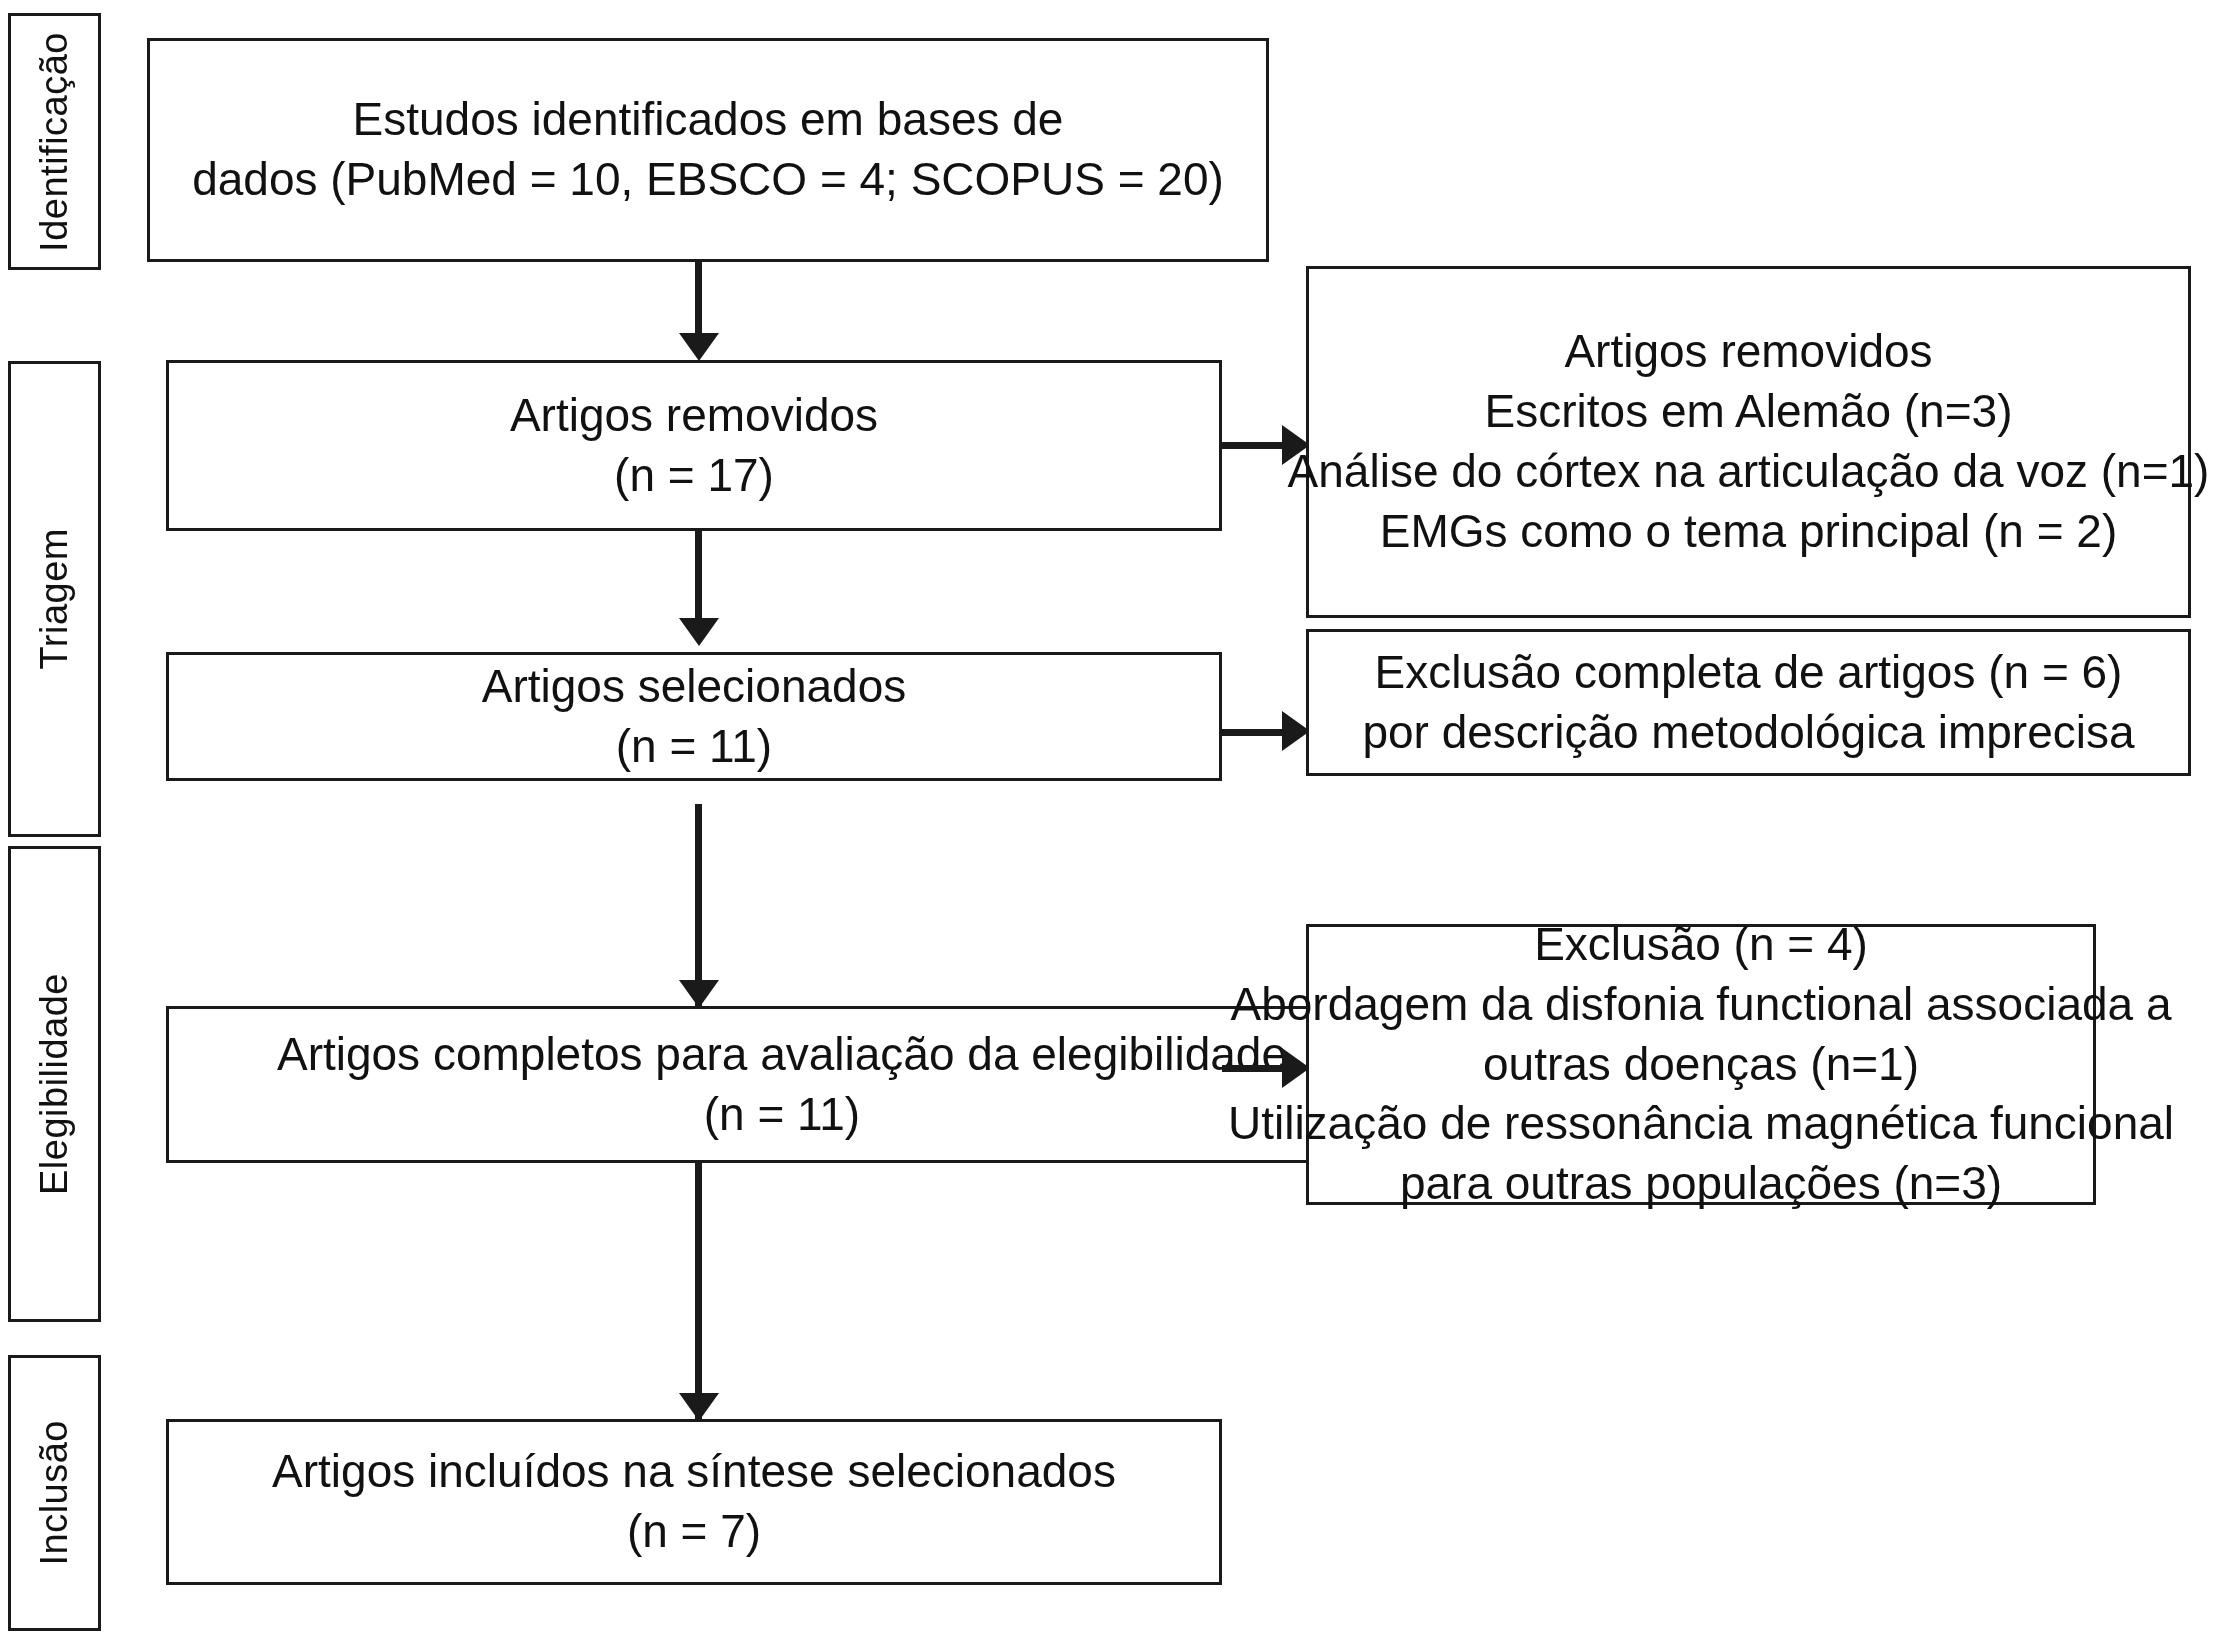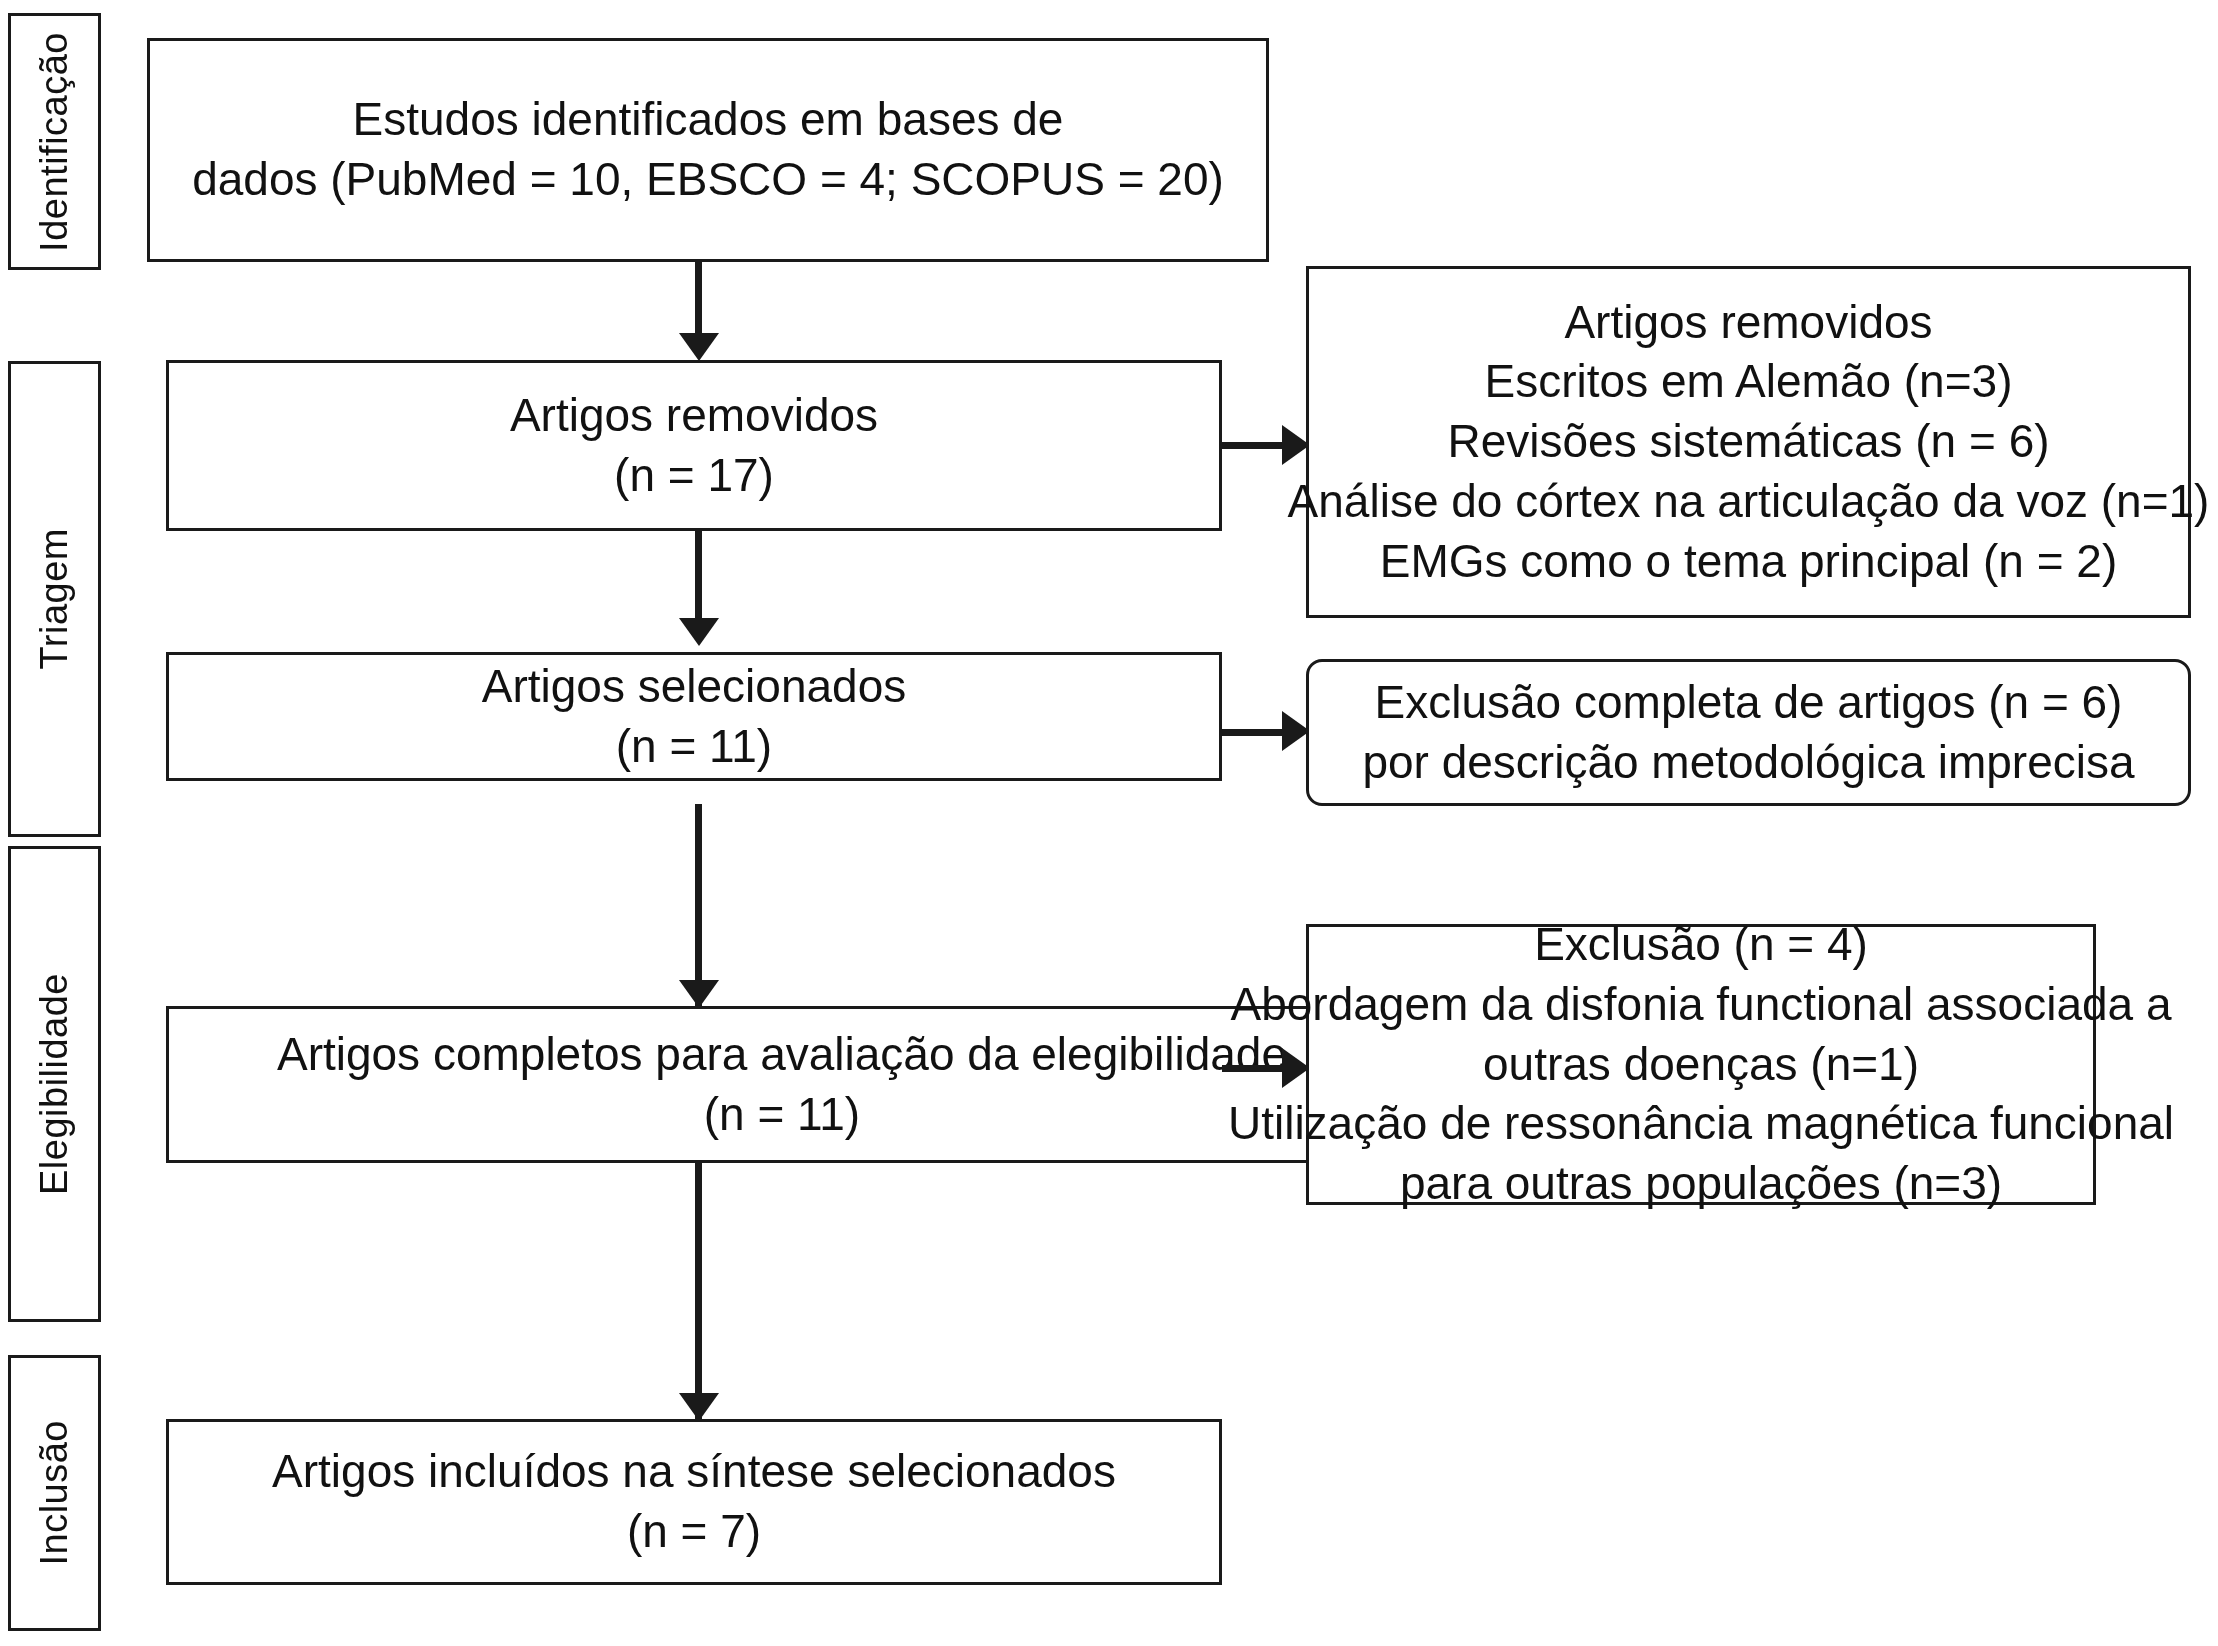--- a/index.html
+++ b/index.html
@@ -154,30 +154,29 @@
     </span>
   </div>
 
   <div class="conn h-line" style="left:1222px; top:442px; width:67px; height:6.7px;"></div>
   <div class="arrow-right" style="left:1282px; top:425px;"></div>
 
   <div class="flow-box" style="left:1306px; top:266px; width:885px; height:352px;">
     <span class="btext">
       <span class="ln">Artigos removidos</span>
       <span class="ln">Escritos em Alemão (n=3)</span>
-      <span class="ln">Revisões sistemáticas (n = 6)</span>
       <span class="ln">Análise do córtex na articulação da voz (n=1)</span>
       <span class="ln">EMGs como o tema principal (n = 2)</span>
     </span>
   </div>
 
   <div class="conn h-line" style="left:1222px; top:729px; width:67px; height:6.7px;"></div>
   <div class="arrow-right" style="left:1282px; top:711px;"></div>
 
-  <div class="flow-box" style="left:1306px; top:659px; width:885px; height:147px;border-radius:16px;">
+  <div class="flow-box" style="left:1306px; top:629px; width:885px; height:147px;">
     <span class="btext">
       <span class="ln">Exclusão completa de artigos (n = 6)</span>
       <span class="ln">por descrição metodológica imprecisa</span>
     </span>
   </div>
 
   <div class="conn h-line" style="left:1222px; top:1065px; width:67px; height:6.7px;"></div>
   <div class="arrow-right" style="left:1282px; top:1048px;"></div>
 
   <div class="flow-box" style="left:1306px; top:924px; width:790px; height:281px;align-items:center;">

